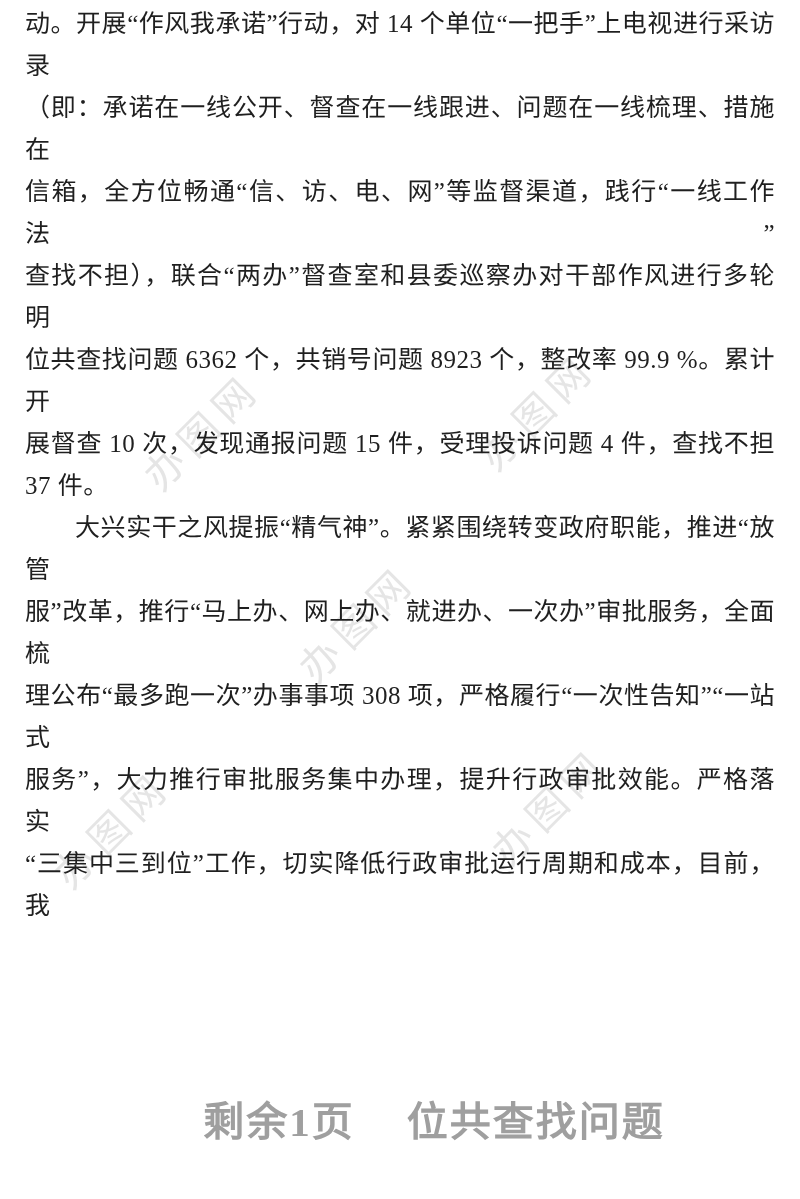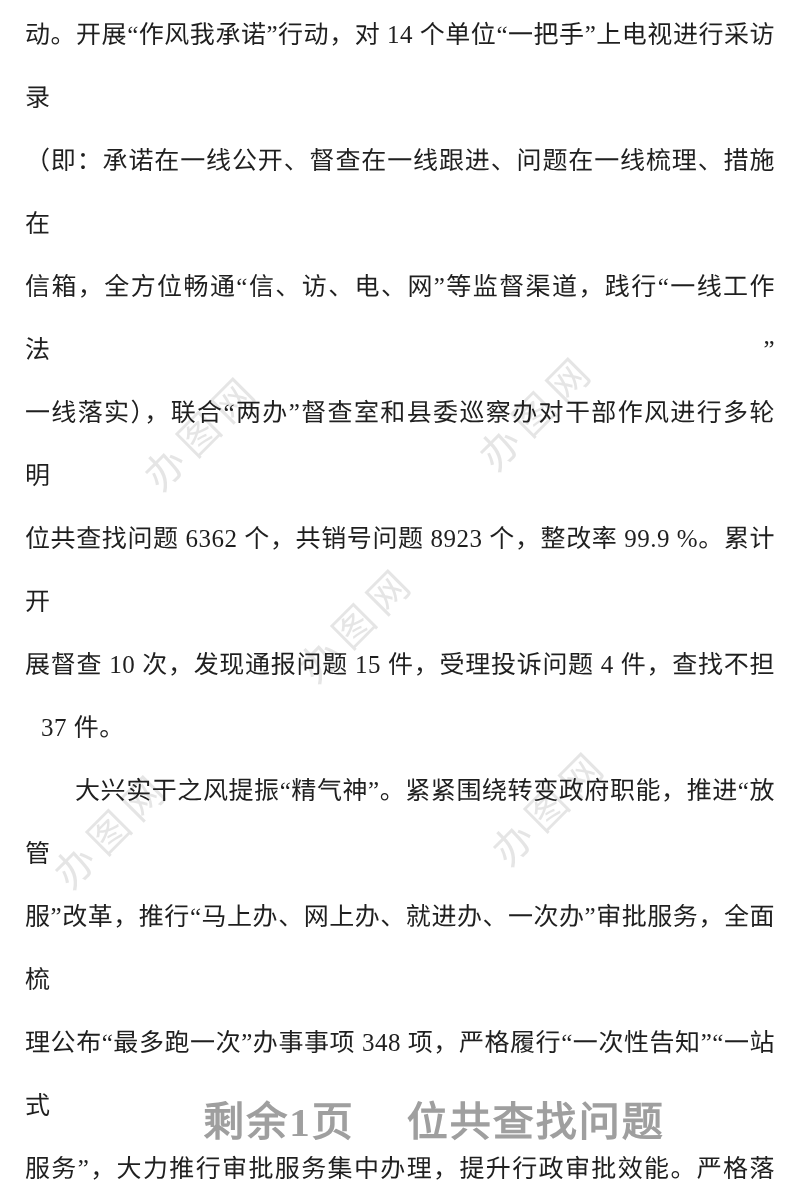--- a/index.html
+++ b/index.html
@@ -15,32 +15,31 @@
     overflow: hidden;
     font-family: "Liberation Serif", "DejaVu Serif", serif;
   }
   .content {
     position: relative;
     z-index: 2;
     padding: 3px 25px 0 25px;
   }
   .line {
     font-size: 25px;
-    line-height: 63px;
+    line-height: 42px;
     color: #1f1f1f;
     text-align: justify;
     text-align-last: justify;
     text-justify: inter-ideograph;
     text-justify: inter-character;
     white-space: normal;
     letter-spacing: 0.5px;
   }
   .line.para-end {
     text-align-last: left;
-    margin-left: 16px;
   }
   .line.indent {
     text-indent: 50px;
   }
   .watermark {
     position: absolute;
     z-index: 1;
     color: rgba(150, 150, 150, 0.25);
     font-size: 40px;
     letter-spacing: 8px;
@@ -81,27 +80,27 @@
   <span class="watermark wm1">办图网</span>
   <span class="watermark wm2">办图网</span>
   <span class="watermark wm3">办图网</span>
   <span class="watermark wm4">办图网</span>
   <span class="watermark wm5">办图网</span>
 
   <div class="content">
     <div class="line">动。开展“作风我承诺”行动，对 14 个单位“一把手”上电视进行采访录</div>
     <div class="line">（即：承诺在一线公开、督查在一线跟进、问题在一线梳理、措施在</div>
     <div class="line">信箱，全方位畅通“信、访、电、网”等监督渠道，践行“一线工作法”</div>
-    <div class="line">一线落实），联合“两办”督查室和县委巡察办对干部作风进行多轮明</div>
+    <div class="line">查找不担），联合“两办”督查室和县委巡察办对干部作风进行多轮明</div>
     <div class="line">位共查找问题 6362 个，共销号问题 8923 个，整改率 99.9 %。累计开</div>
     <div class="line">展督查 10 次，发现通报问题 15 件，受理投诉问题 4 件，查找不担</div>
     <div class="line para-end">37 件。</div>
     <div class="line indent">大兴实干之风提振“精气神”。紧紧围绕转变政府职能，推进“放管</div>
     <div class="line">服”改革，推行“马上办、网上办、就进办、一次办”审批服务，全面梳</div>
-    <div class="line">理公布“最多跑一次”办事事项 348 项，严格履行“一次性告知”“一站式</div>
+    <div class="line">理公布“最多跑一次”办事事项 308 项，严格履行“一次性告知”“一站式</div>
     <div class="line">服务”，大力推行审批服务集中办理，提升行政审批效能。严格落实</div>
     <div class="line">“三集中三到位”工作，切实降低行政审批运行周期和成本，目前，我</div>
 
   </div>
 
   <div class="footer">
     <span>剩余1页</span>
     <span>位共查找问题</span>
   </div>
 

